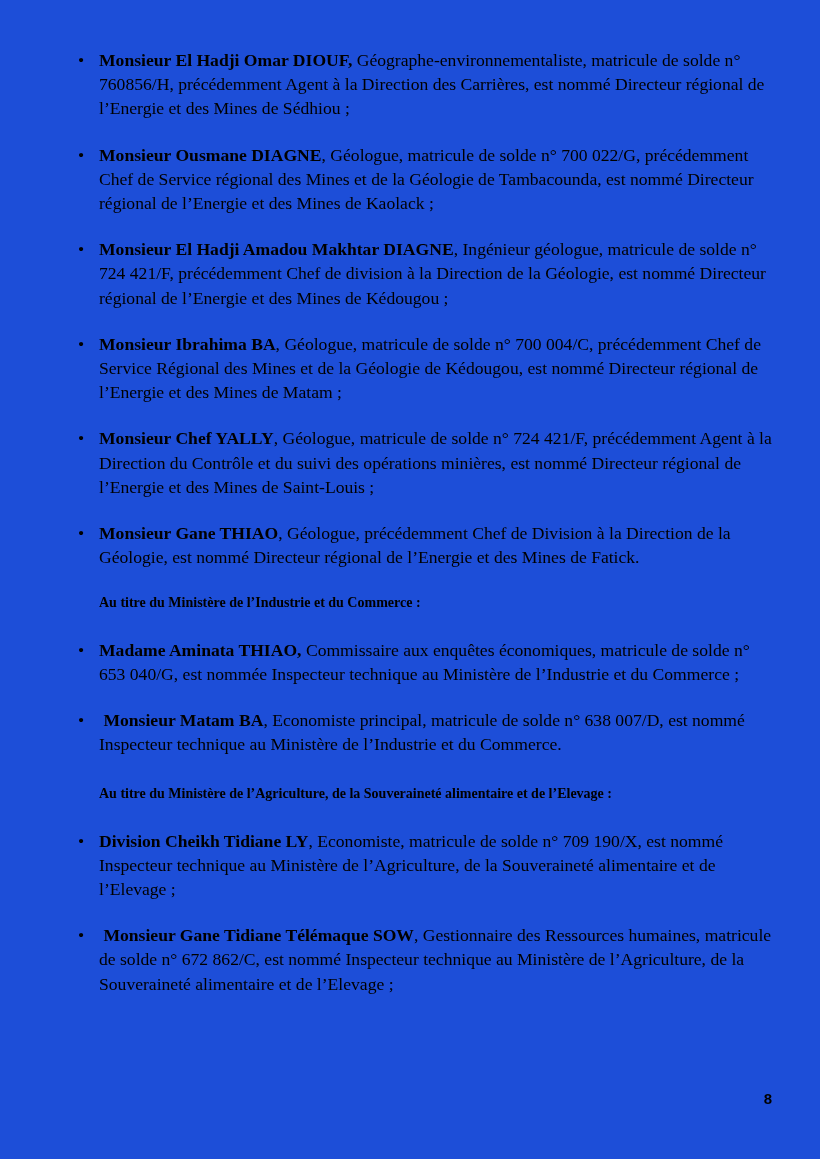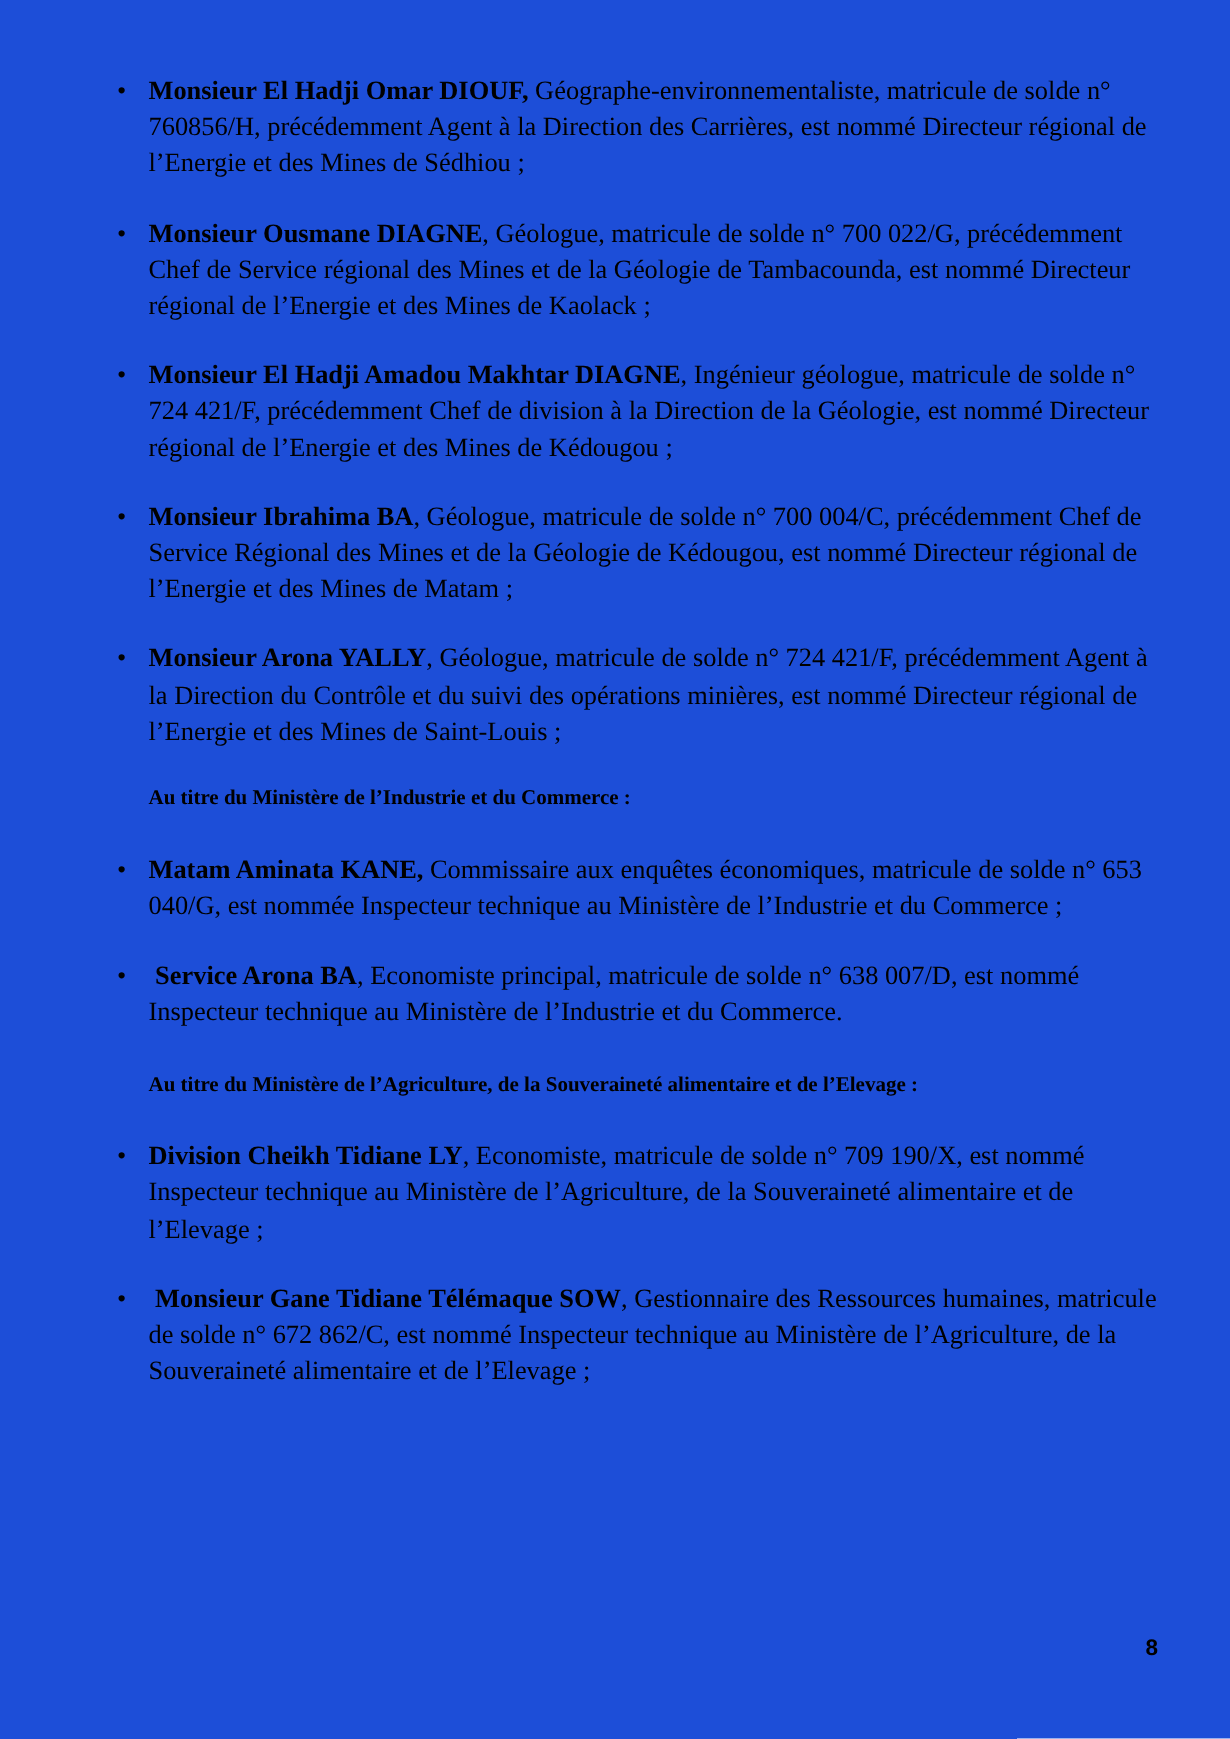--- a/index.html
+++ b/index.html
@@ -98,30 +98,34 @@
       <div class="item">
         <span class="bullet"></span>
         <span class="item-text"><span class="lead">Monsieur El Hadji Amadou Makhtar DIAGNE</span><span class="rest">, Ingénieur géologue, matricule de solde n° 724 421/F, précédemment Chef de division à la Direction de la Géologie, est nommé Directeur régional de l’Energie et des Mines de Kédougou ;</span></span>
       </div>
       <div class="item">
         <span class="bullet"></span>
         <span class="item-text"><span class="lead">Monsieur Ibrahima BA</span><span class="rest">, Géologue, matricule de solde n° 700 004/C, précédemment Chef de Service Régional des Mines et de la Géologie de Kédougou, est nommé Directeur régional de l’Energie et des Mines de Matam ;</span></span>
       </div>
       <div class="item">
         <span class="bullet"></span>
-        <span class="item-text"><span class="lead">Monsieur Arona YALLY</span><span class="rest">, Géologue, matricule de solde n° 724 421/F, précédemment Agent à la Direction du Contrôle et du suivi des opérations minières, est nommé Directeur régional de l’Energie et des Mines de Saint-Louis ;</span></span>
+        <span class="item-text"><span class="lead">Monsieur Chef YALLY</span><span class="rest">, Géologue, matricule de solde n° 724 421/F, précédemment Agent à la Direction du Contrôle et du suivi des opérations minières, est nommé Directeur régional de l’Energie et des Mines de Saint-Louis ;</span></span>
+      </div>
+      <div class="item">
+        <span class="bullet"></span>
+        <span class="item-text"><span class="lead">Monsieur Gane THIAO</span><span class="rest">, Géologue, précédemment Chef de Division à la Direction de la Géologie, est nommé Directeur régional de l’Energie et des Mines de Fatick.</span></span>
       </div>
       <div class="heading"><span>Au titre du Ministère de l’Industrie et du Commerce :</span></div>
       <div class="item">
         <span class="bullet"></span>
-        <span class="item-text"><span class="lead">Matam Aminata KANE,</span><span class="rest"> Commissaire aux enquêtes économiques, matricule de solde n° 653 040/G, est nommée Inspecteur technique au Ministère de l’Industrie et du Commerce ;</span></span>
+        <span class="item-text"><span class="lead">Madame Aminata THIAO,</span><span class="rest"> Commissaire aux enquêtes économiques, matricule de solde n° 653 040/G, est nommée Inspecteur technique au Ministère de l’Industrie et du Commerce ;</span></span>
       </div>
       <div class="item indented">
         <span class="bullet"></span>
-        <span class="item-text"><span class="lead">Service Arona BA</span><span class="rest">, Economiste principal, matricule de solde n° 638 007/D, est nommé Inspecteur technique au Ministère de l’Industrie et du Commerce.</span></span>
+        <span class="item-text"><span class="lead">Monsieur Matam BA</span><span class="rest">, Economiste principal, matricule de solde n° 638 007/D, est nommé Inspecteur technique au Ministère de l’Industrie et du Commerce.</span></span>
       </div>
       <div class="heading gap-heading-top"><span>Au titre du Ministère de l’Agriculture, de la Souveraineté alimentaire et de l’Elevage :</span></div>
       <div class="item">
         <span class="bullet"></span>
         <span class="item-text"><span class="lead">Division Cheikh Tidiane LY</span><span class="rest">, Economiste, matricule de solde n° 709 190/X, est nommé Inspecteur technique au Ministère de l’Agriculture, de la Souveraineté alimentaire et de l’Elevage ;</span></span>
       </div>
       <div class="item indented">
         <span class="bullet"></span>
         <span class="item-text"><span class="lead">Monsieur Gane Tidiane Télémaque SOW</span><span class="rest">, Gestionnaire des Ressources humaines, matricule de solde n° 672 862/C, est nommé Inspecteur technique au Ministère de l’Agriculture, de la Souveraineté alimentaire et de l’Elevage ;</span></span>
       </div>

